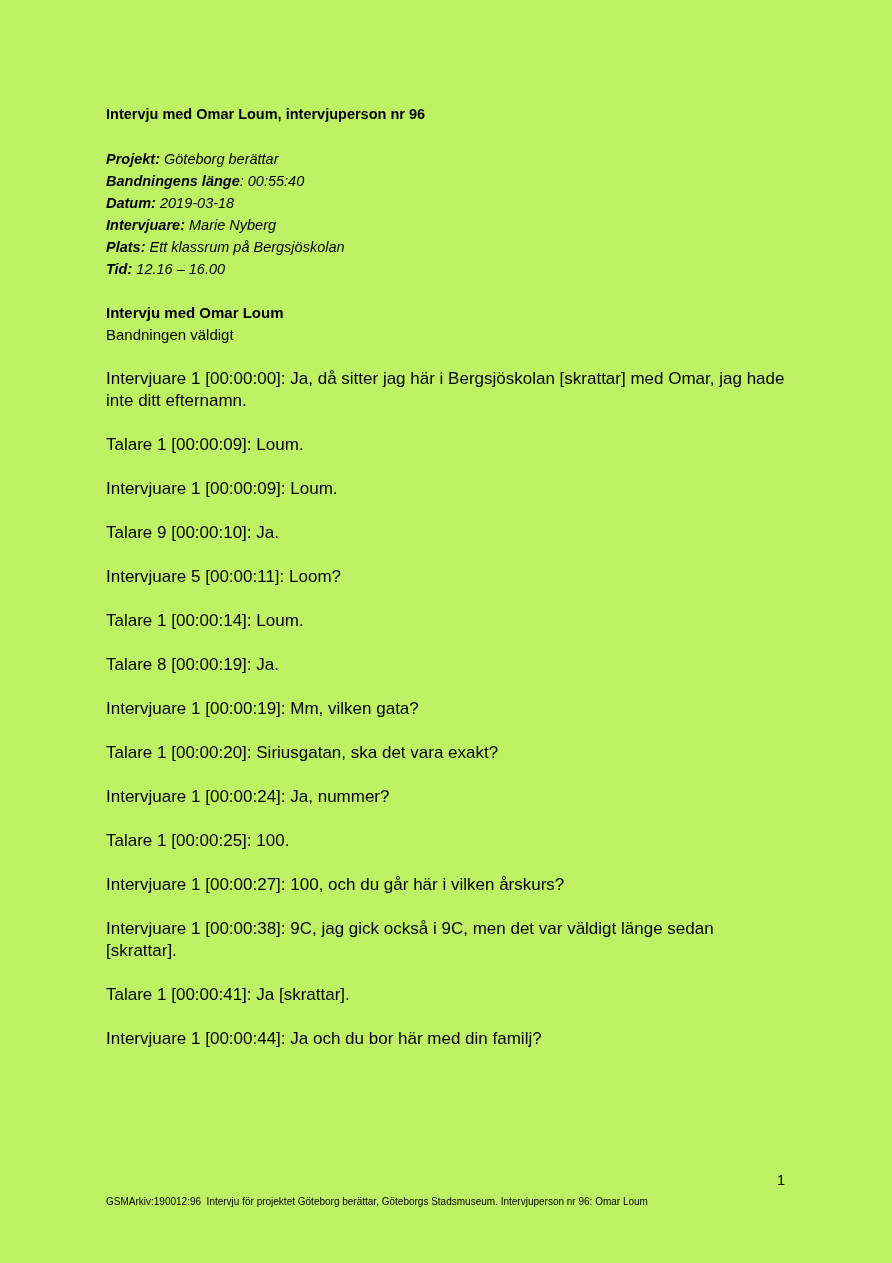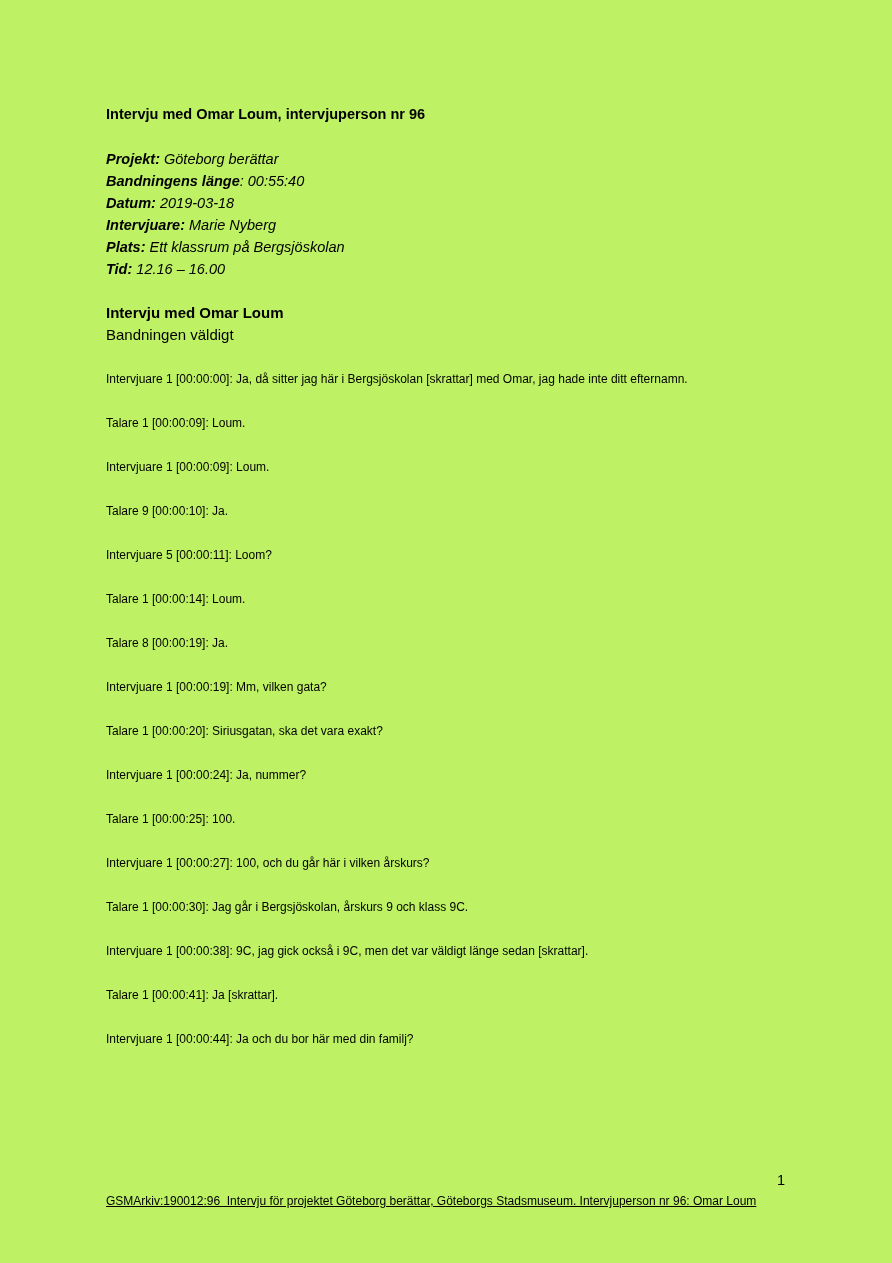--- a/index.html
+++ b/index.html
@@ -35,38 +35,37 @@
   .meta b { font-weight: bold; }
   .section-head { margin: 0 0 22px 0; }
   .section-head p {
     margin: 0;
     font-size: 15px;
     line-height: 22px;
   }
   .section-head .bold { font-weight: bold; }
   .transcript p {
     margin: 0 0 22px 0;
-    font-size: 12px;
+    font-size: 17px;
     line-height: 22px;
   }
   .pagenum {
     position: absolute;
     top: 1170px;
     right: 107px;
     font-size: 14.5px;
     line-height: 20px;
   }
   .footer-line {
     position: absolute;
     top: 1194px;
     left: 106px;
-    font-size: 12px;
+    font-size: 10px;
     line-height: 15px;
     white-space: pre-wrap;
-    text-decoration: underline;
   }
 </style>
 </head>
 <body>
 
 <div class="page">
 
   <h1 class="doc-title">Intervju med Omar Loum, intervjuperson nr 96</h1>
 
   <div class="meta">
@@ -89,21 +88,20 @@
     <p>Intervjuare 1 [00:00:09]: Loum.</p>
     <p>Talare 9 [00:00:10]: Ja.</p>
     <p>Intervjuare 5 [00:00:11]: Loom?</p>
     <p>Talare 1 [00:00:14]: Loum.</p>
     <p>Talare 8 [00:00:19]: Ja.</p>
     <p>Intervjuare 1 [00:00:19]: Mm, vilken gata?</p>
     <p>Talare 1 [00:00:20]: Siriusgatan, ska det vara exakt?</p>
     <p>Intervjuare 1 [00:00:24]: Ja, nummer?</p>
     <p>Talare 1 [00:00:25]: 100.</p>
     <p>Intervjuare 1 [00:00:27]: 100, och du går här i vilken årskurs?</p>
-    <p>Talare 1 [00:00:30]: Jag går i Bergsjöskolan, årskurs 9 och klass 9C.</p>
     <p>Intervjuare 1 [00:00:38]: 9C, jag gick också i 9C, men det var väldigt länge sedan [skrattar].</p>
     <p>Talare 1 [00:00:41]: Ja [skrattar].</p>
     <p>Intervjuare 1 [00:00:44]: Ja och du bor här med din familj?</p>
   </div>
 
   <div class="pagenum">1</div>
   <div class="footer-line">GSMArkiv:190012:96  Intervju för projektet Göteborg berättar, Göteborgs Stadsmuseum. Intervjuperson nr 96: Omar Loum</div>
 
 </div>
 

